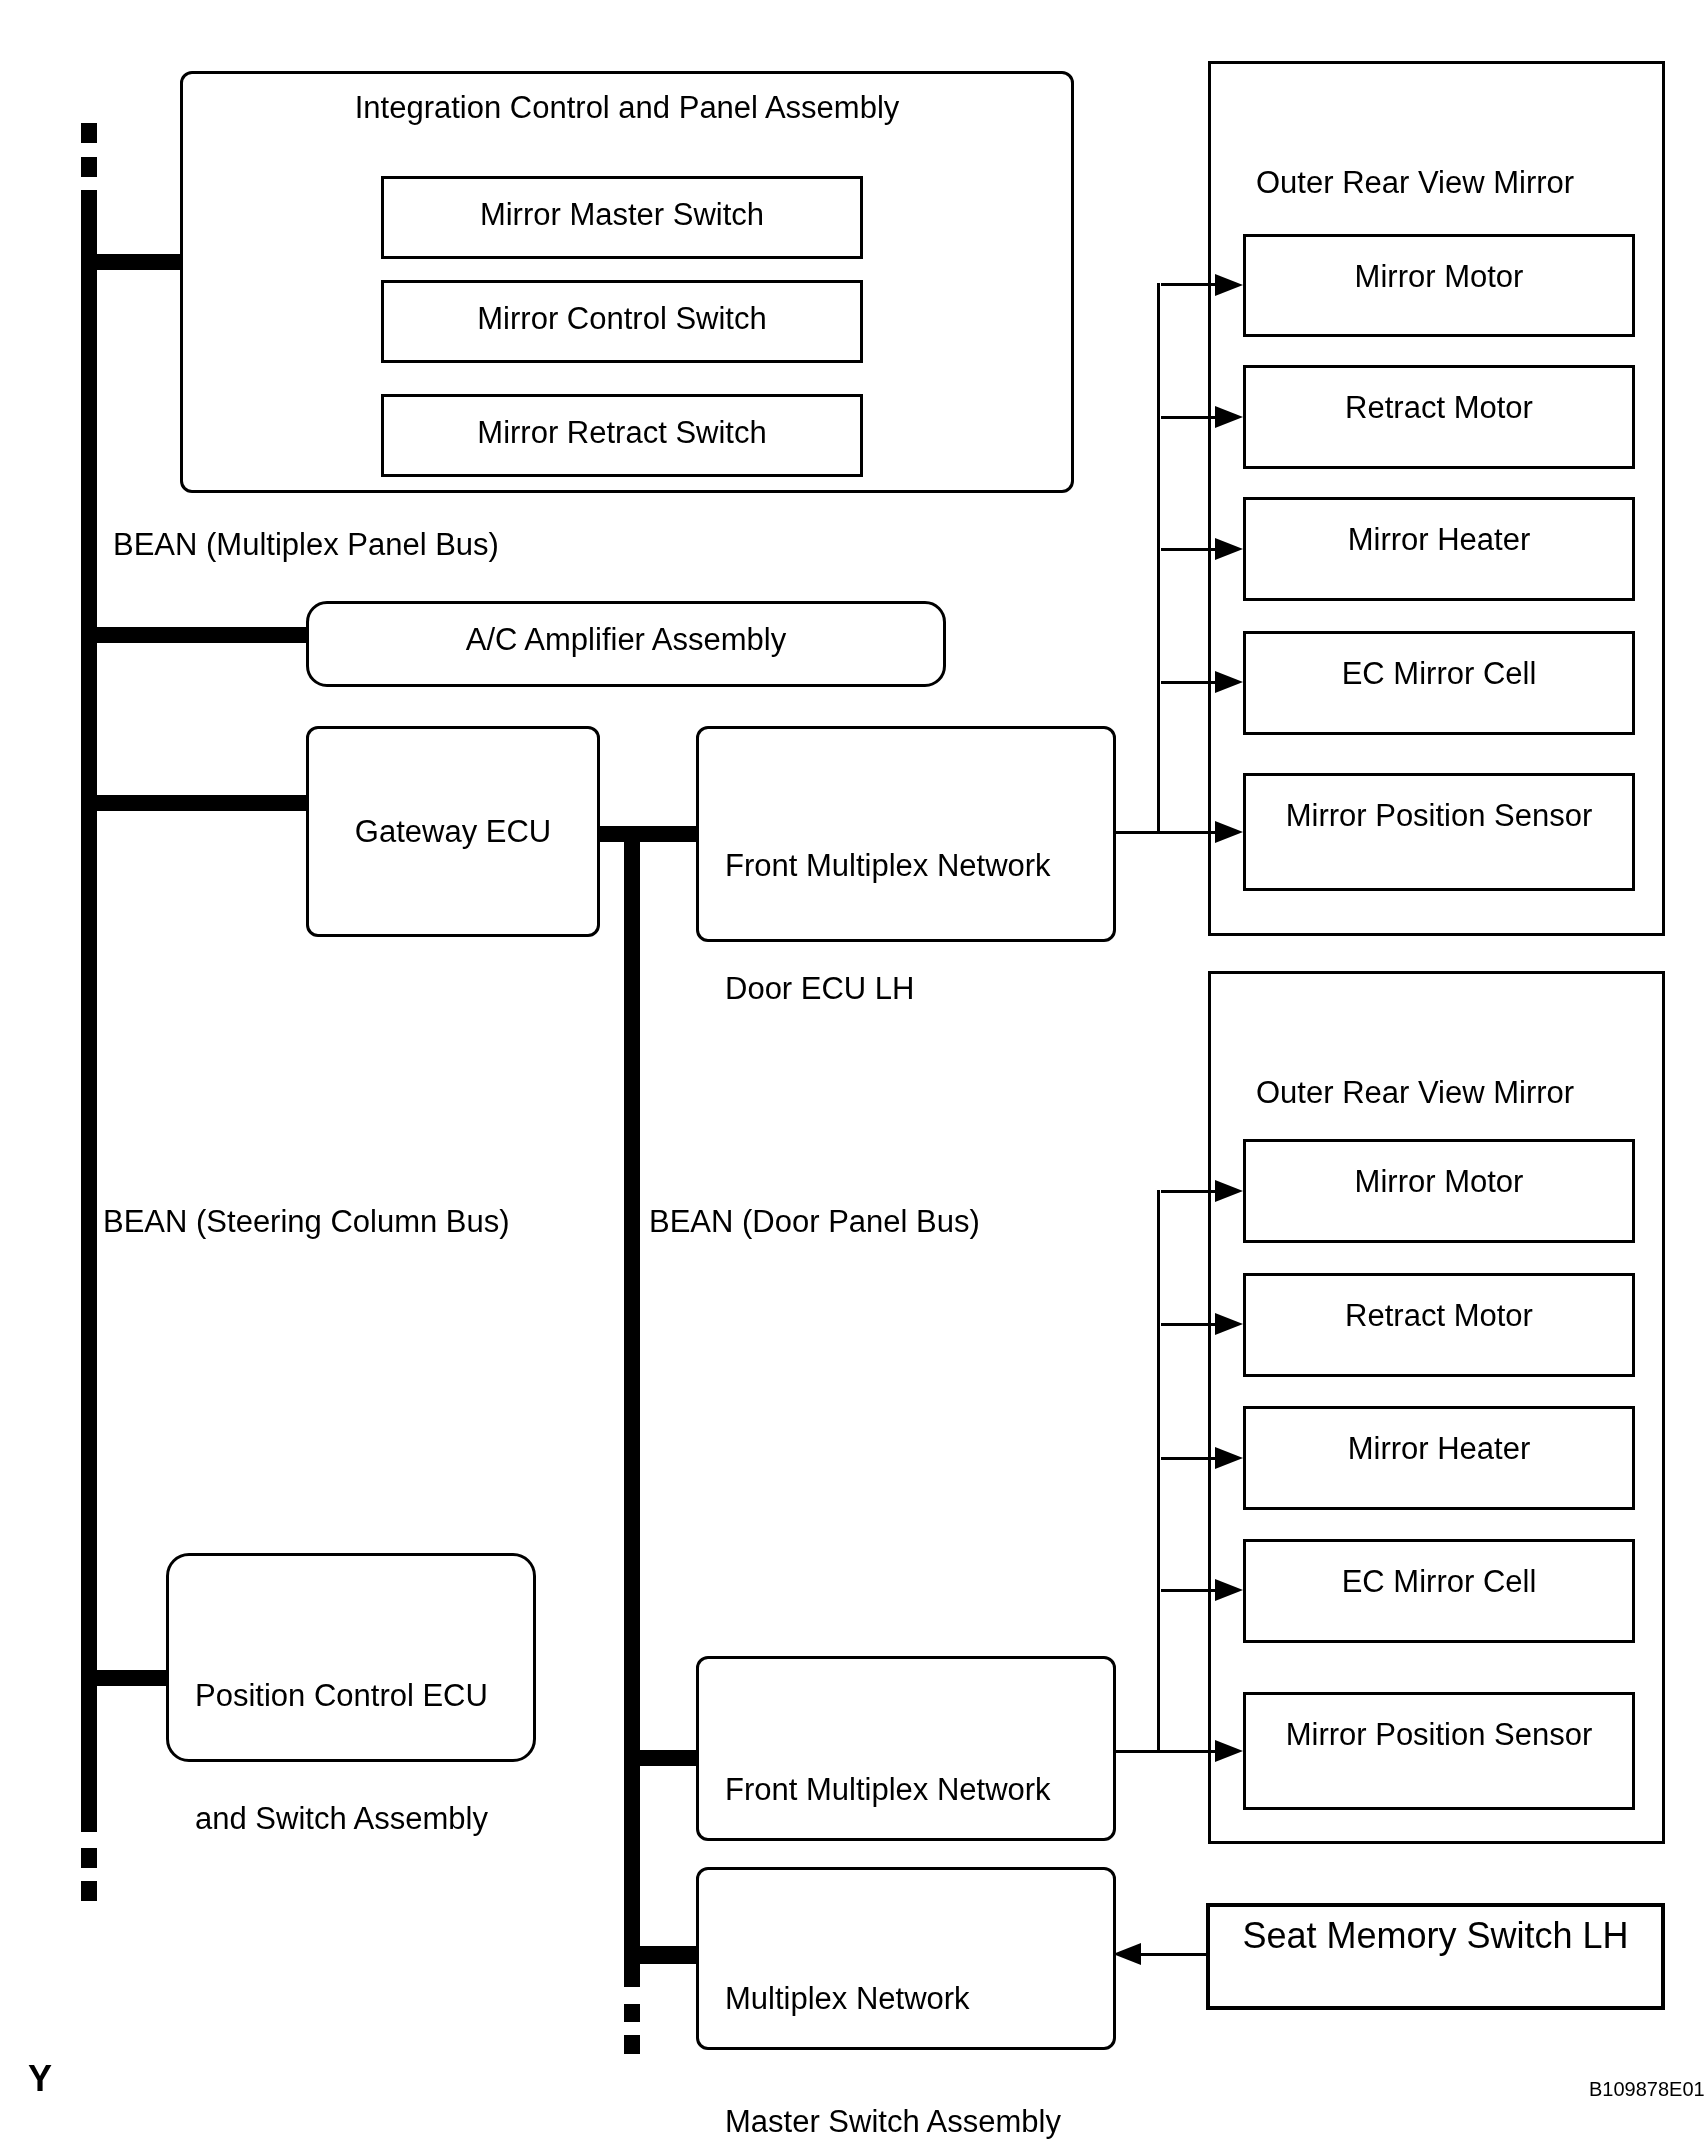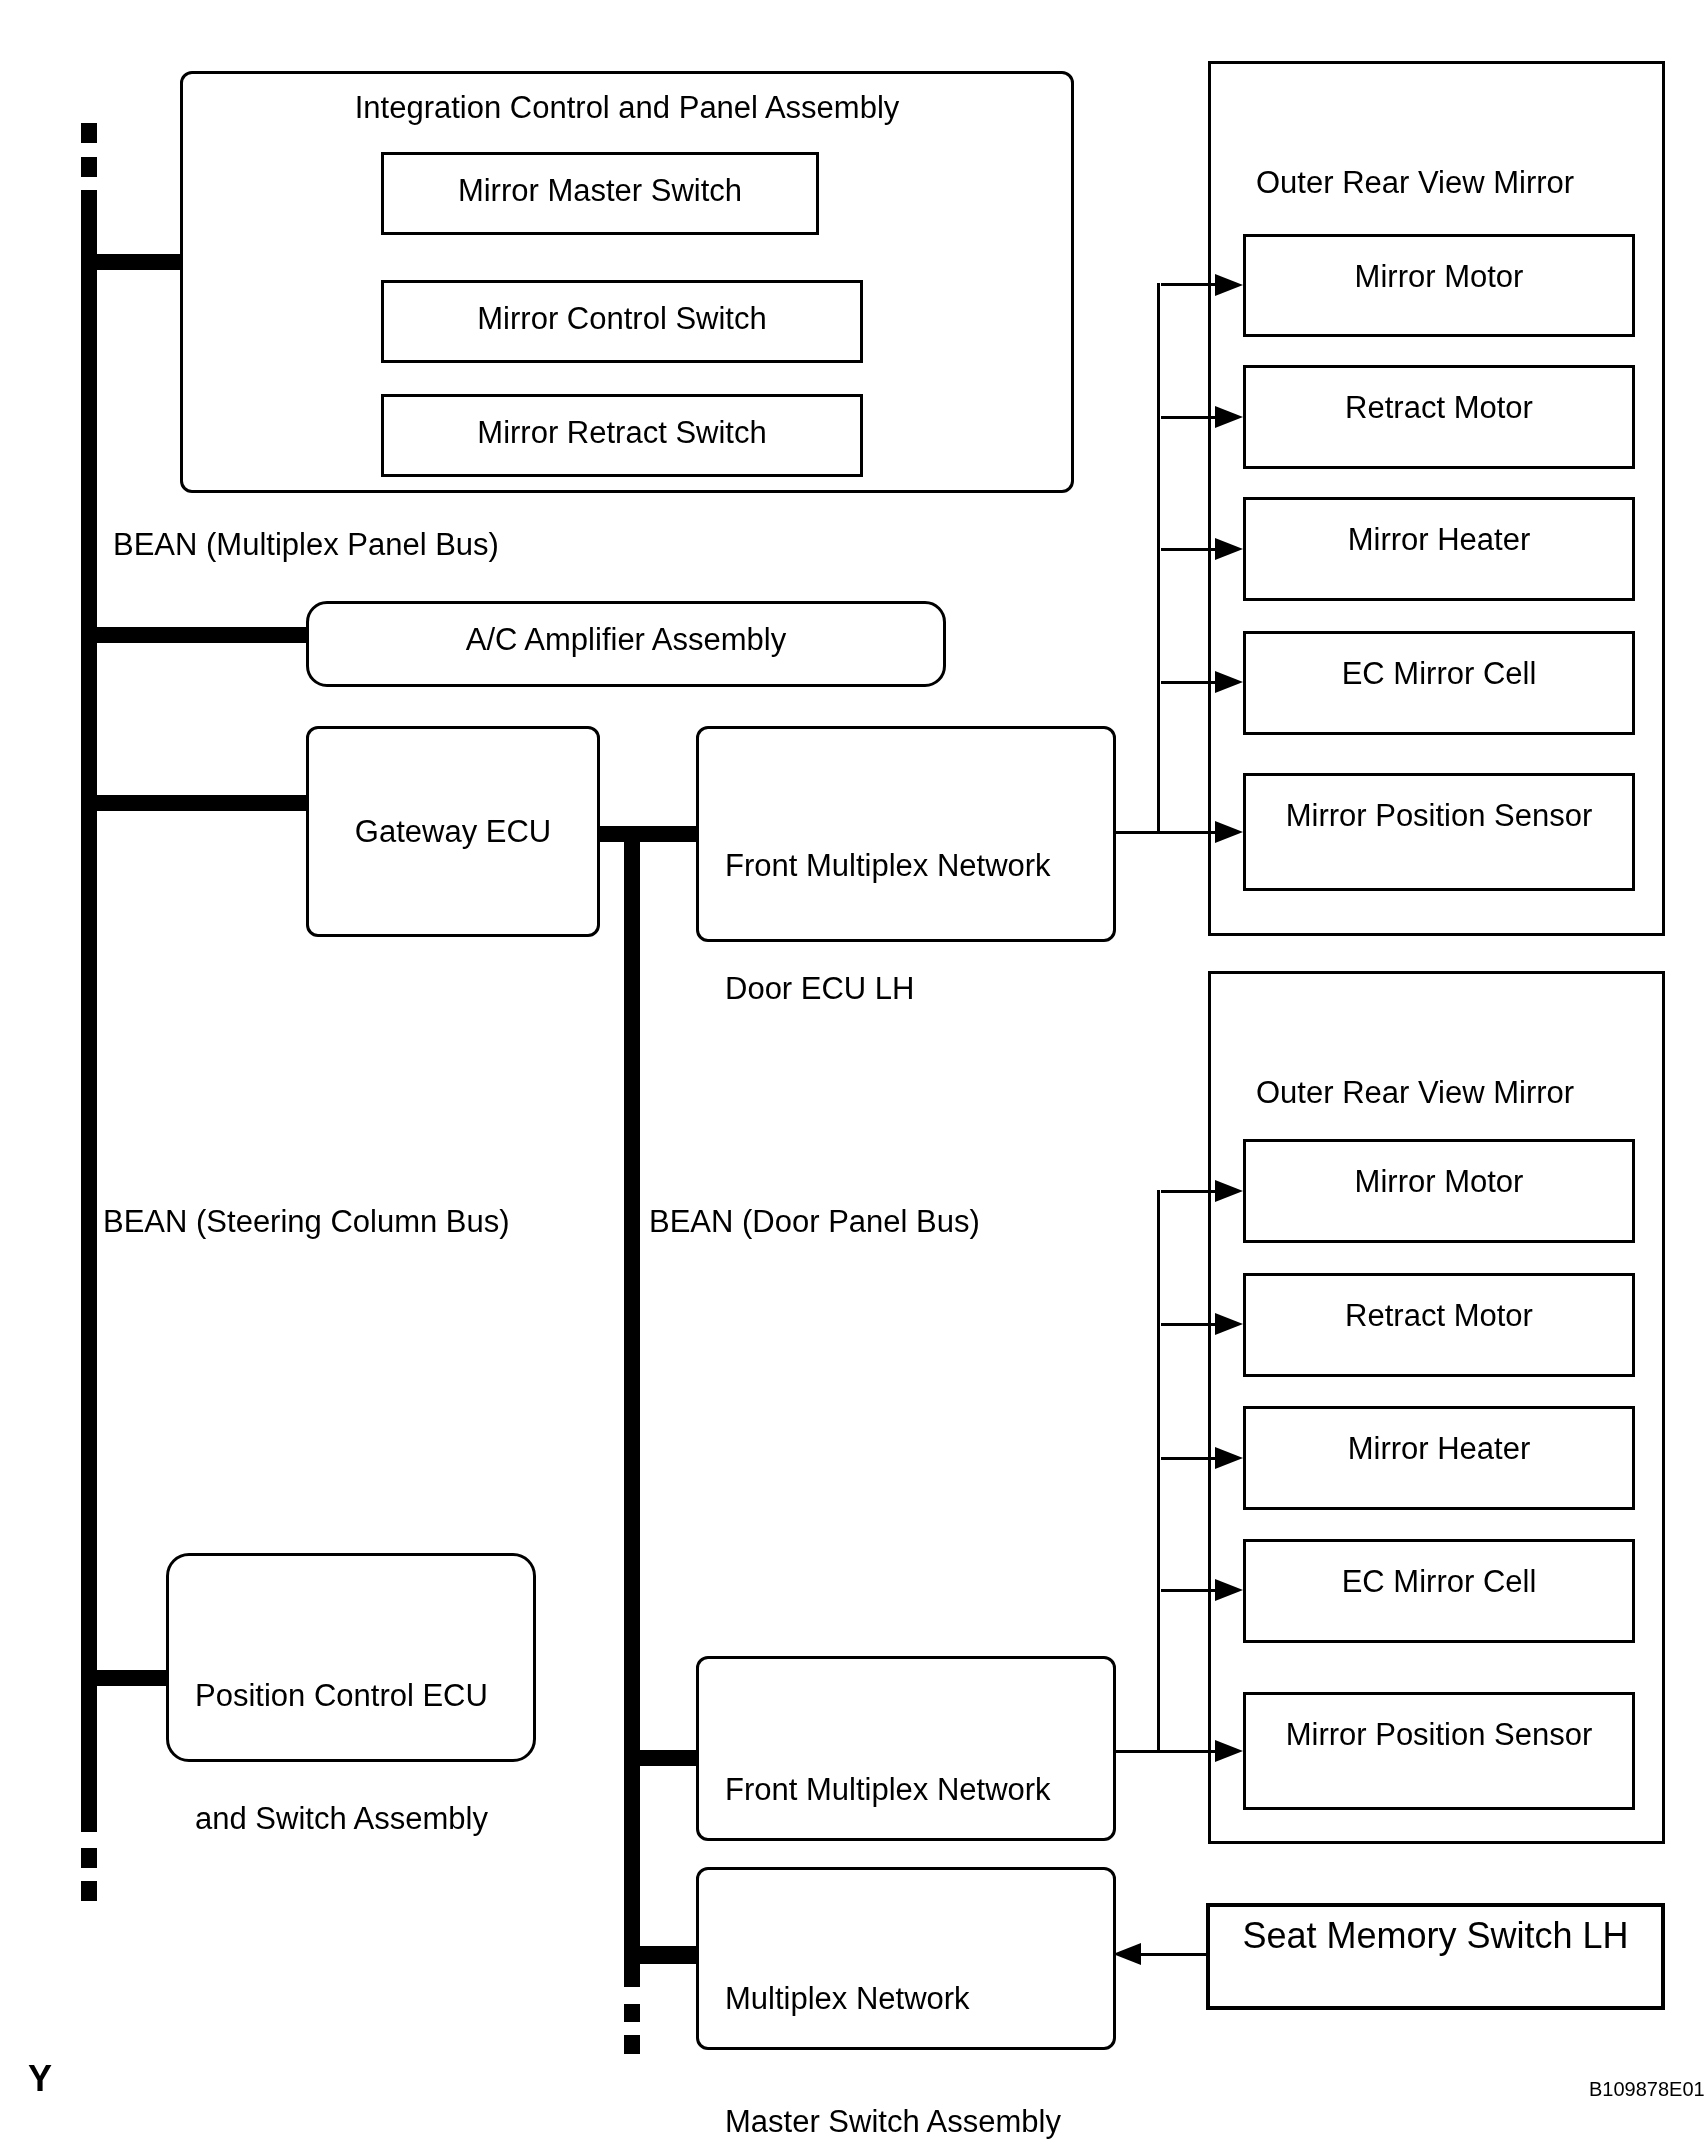--- a/index.html
+++ b/index.html
@@ -125,21 +125,21 @@
   <div class="box" style="left:1243px;top:1539px;width:392px;height:104px;">
     <div class="label ctr comppad">EC Mirror Cell</div>
   </div>
   <div class="box" style="left:1243px;top:1692px;width:392px;height:118px;">
     <div class="label ctr comppad">Mirror Position Sensor</div>
   </div>
 
   <div class="box round" style="left:180px;top:71px;width:894px;height:422px;">
     <div class="label ctr titletop">Integration Control and Panel Assembly</div>
   </div>
-  <div class="box" style="left:381px;top:152px;width:438px;height:83px;">
+  <div class="box" style="left:381px;top:176px;width:482px;height:83px;">
     <div class="label ctr innerpad">Mirror Master Switch</div>
   </div>
   <div class="box" style="left:381px;top:280px;width:482px;height:83px;">
     <div class="label ctr innerpad">Mirror Control Switch</div>
   </div>
   <div class="box" style="left:381px;top:394px;width:482px;height:83px;">
     <div class="label ctr innerpad">Mirror Retract Switch</div>
   </div>
 
   <div class="free" style="left:113px;top:526px;">BEAN (Multiplex Panel Bus)</div>

